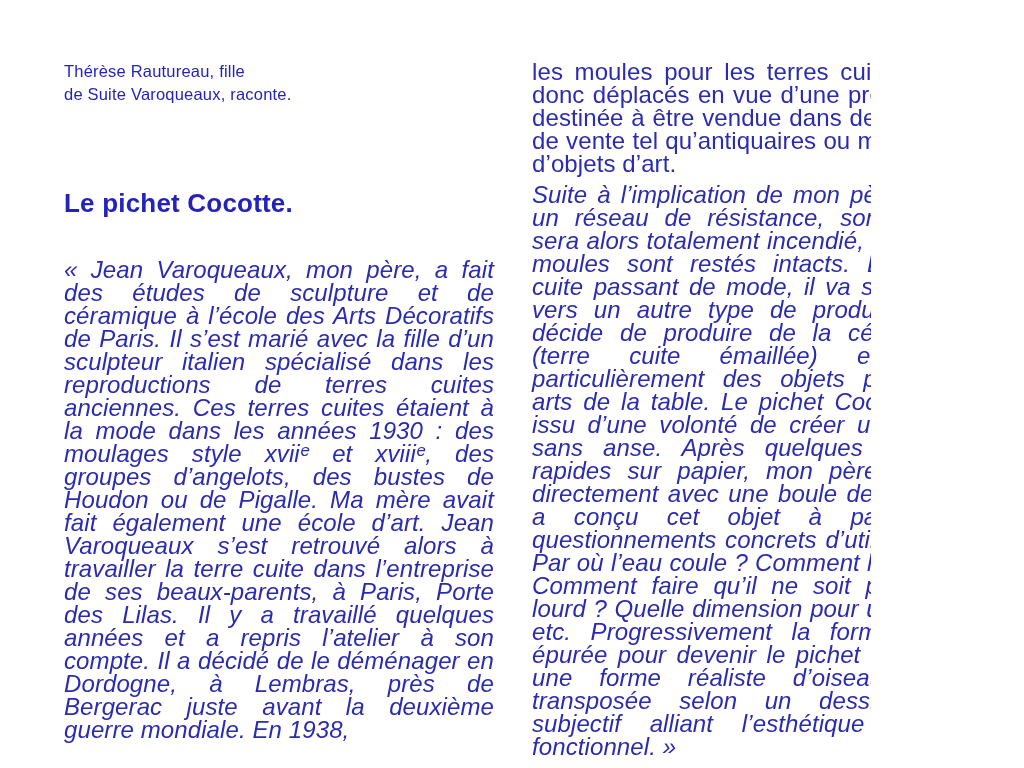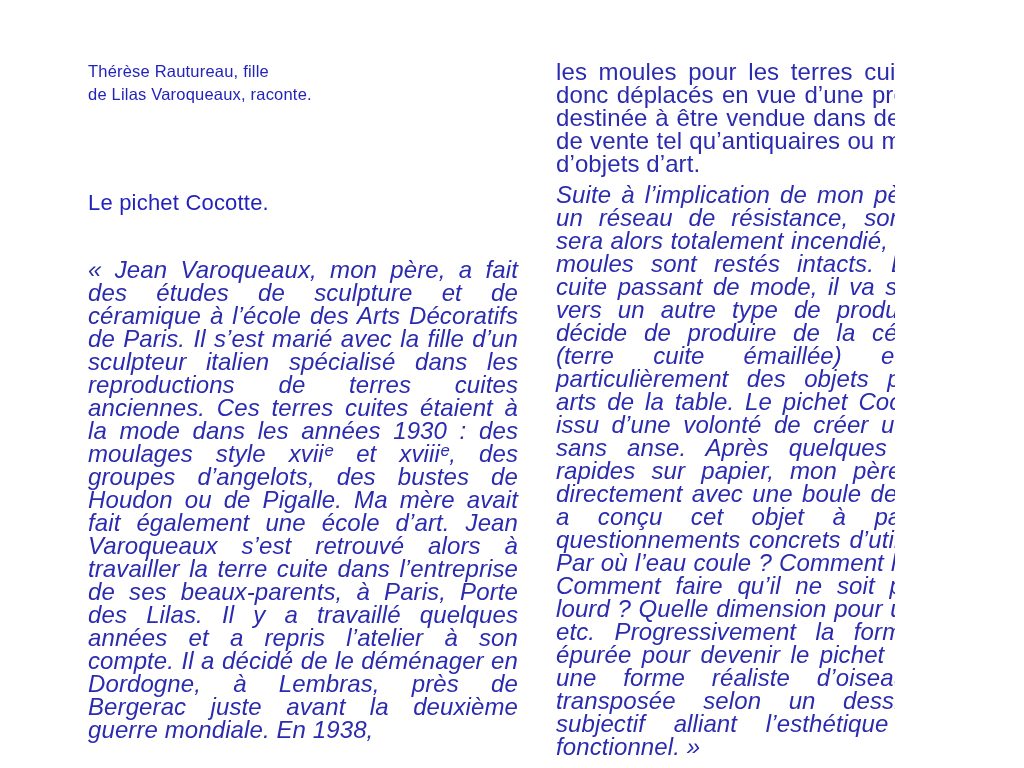--- a/index.html
+++ b/index.html
@@ -8,40 +8,39 @@
     background: #ffffff;
   }
   .page {
     position: relative;
     width: 871px;
     height: 768px;
     background: var(--color-background, #ffffff);
     font-family: "Liberation Sans", "DejaVu Sans", sans-serif;
     color: var(--color-text, #2b2baf);
     overflow: hidden;
-    margin-left: 24px;
   }
   .col {
     position: absolute;
     top: 60px;
   }
   .col-left  { left: 64px;  width: 430px; }
   .col-right { left: 532px; width: 429px; }
 
   .byline {
     font-size: 16.5px;
     line-height: 22.5px;
     letter-spacing: 0.2px;
     color: var(--color-heading, #2323bb);
   }
   .doc-title {
     margin: 85px 0 0 0;
-    font-size: 22px;
+    font-size: 26px;
     line-height: 26px;
-    font-weight: 400;
+    font-weight: 700;
     letter-spacing: 0.2px;
     color: var(--color-heading, #2323bb);
   }
   .body-par {
     margin: 0;
     font-size: 24px;
     line-height: 23px;
     letter-spacing: 0.1px;
     text-align: justify;
     hyphens: auto;
@@ -51,21 +50,21 @@
   .col-right .body-par + .body-par { margin-top: 8px; font-style: italic; }
 </style>
 </head>
 <body>
 
 <div class="page">
 
   <div class="col col-left">
     <div class="byline">
       <div>Thérèse Rautureau, fille</div>
-      <div>de Lilas Varoqueaux, raconte.</div>
+      <div>de Suite Varoqueaux, raconte.</div>
     </div>
 
     <h1 class="doc-title">Le pichet Cocotte.</h1>
 
     <p class="body-par">«&nbsp;Jean Varoqueaux, mon père, a fait des études de sculpture et de céramique à l’école des Arts Décoratifs de Paris. Il s’est marié avec la fille d’un sculpteur italien spécialisé dans les reproductions de terres cuites anciennes. Ces terres cuites étaient à la mode dans les années 1930&nbsp;: des moulages style xviiᵉ et xviiiᵉ, des groupes d’angelots, des bustes de Houdon ou de Pigalle. Ma mère avait fait également une école d’art. Jean Varoqueaux s’est retrouvé alors à travailler la terre cuite dans l’entreprise de ses beaux-parents, à Paris, Porte des Lilas. Il y a travaillé quelques années et a repris l’atelier à son compte. Il a décidé de le déménager en Dordogne, à Lembras, près de Bergerac juste avant la deuxième guerre mondiale. En 1938,</p>
   </div>
 
   <div class="col col-right">
     <p class="body-par">les moules pour les terres cuites sont donc déplacés en vue d’une production destinée à être vendue dans des points de vente tel qu’antiquaires ou magasins d’objets d’art.</p>
 

